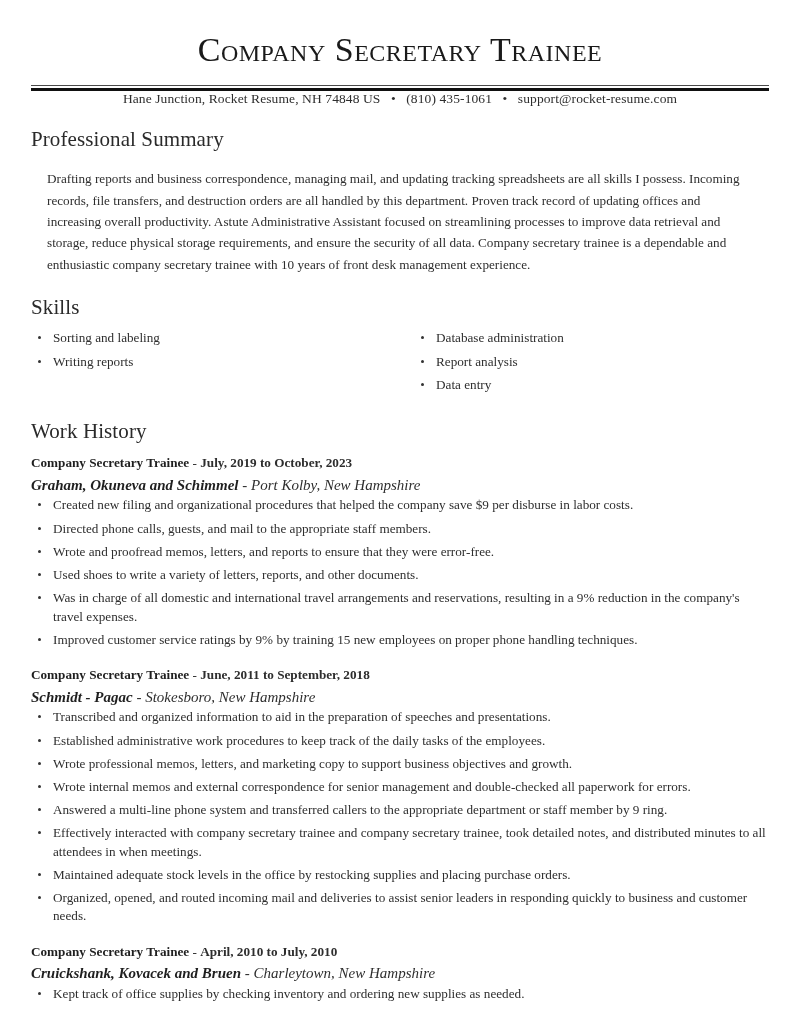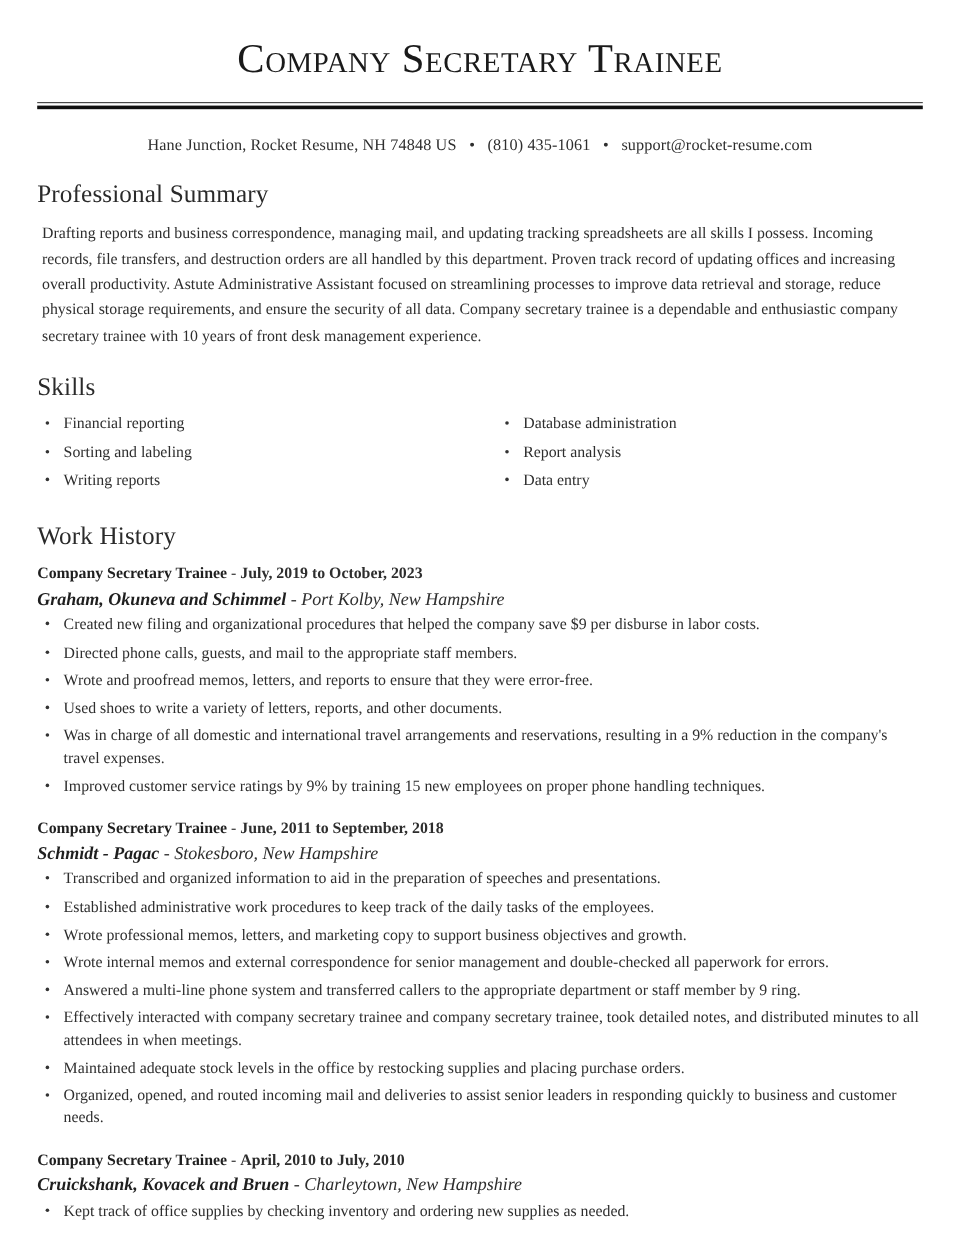--- a/index.html
+++ b/index.html
@@ -52,21 +52,20 @@
   }
   .rule-thick {
     height: 3px;
     background: #111111;
     width: 100%;
   }
   .contact-line {
     text-align: center;
     font-size: 13.5px;
     color: #2e2e2e;
-    margin-top: 22px;
     letter-spacing: 0.1px;
   }
   .contact-sep {
     display: inline-block;
     padding: 0 7px;
     color: #2e2e2e;
   }
 
   
   .section {
@@ -77,21 +76,21 @@
     font-weight: 400;
     color: #2a2a2a;
     margin: 0 0 9px 0;
     line-height: 1.2;
     letter-spacing: 0.1px;
   }
   .summary-text {
     font-size: 13.2px;
     line-height: 1.62;
     color: #2e2e2e;
-    margin: 4px;
+    margin: 16px;
     text-align: left;
   }
 
   
   .skills-columns {
     display: flex;
     margin-top: 2px;
   }
   .skills-col {
     width: 50%;
@@ -193,21 +192,20 @@
     <div class="section">
       <h2 class="section-heading">Professional Summary</h2>
       <p class="summary-text">Drafting reports and business correspondence, managing mail, and updating tracking spreadsheets are all skills I possess. Incoming records, file transfers, and destruction orders are all handled by this department. Proven track record of updating offices and increasing overall productivity. Astute Administrative Assistant focused on streamlining processes to improve data retrieval and storage, reduce physical storage requirements, and ensure the security of all data. Company secretary trainee is a dependable and enthusiastic company secretary trainee with 10 years of front desk management experience.</p>
     </div>
 
     <div class="section">
       <h2 class="section-heading">Skills</h2>
       <div class="skills-columns">
         <div class="skills-col left">
           <ul class="bullets" id="skills-left">
-              <li>Financial reporting</li>
               <li>Sorting and labeling</li>
               <li>Writing reports</li>
             </ul>
         </div>
         <div class="skills-col right">
           <ul class="bullets" id="skills-right">
               <li>Database administration</li>
               <li>Report analysis</li>
               <li>Data entry</li>
             </ul>

